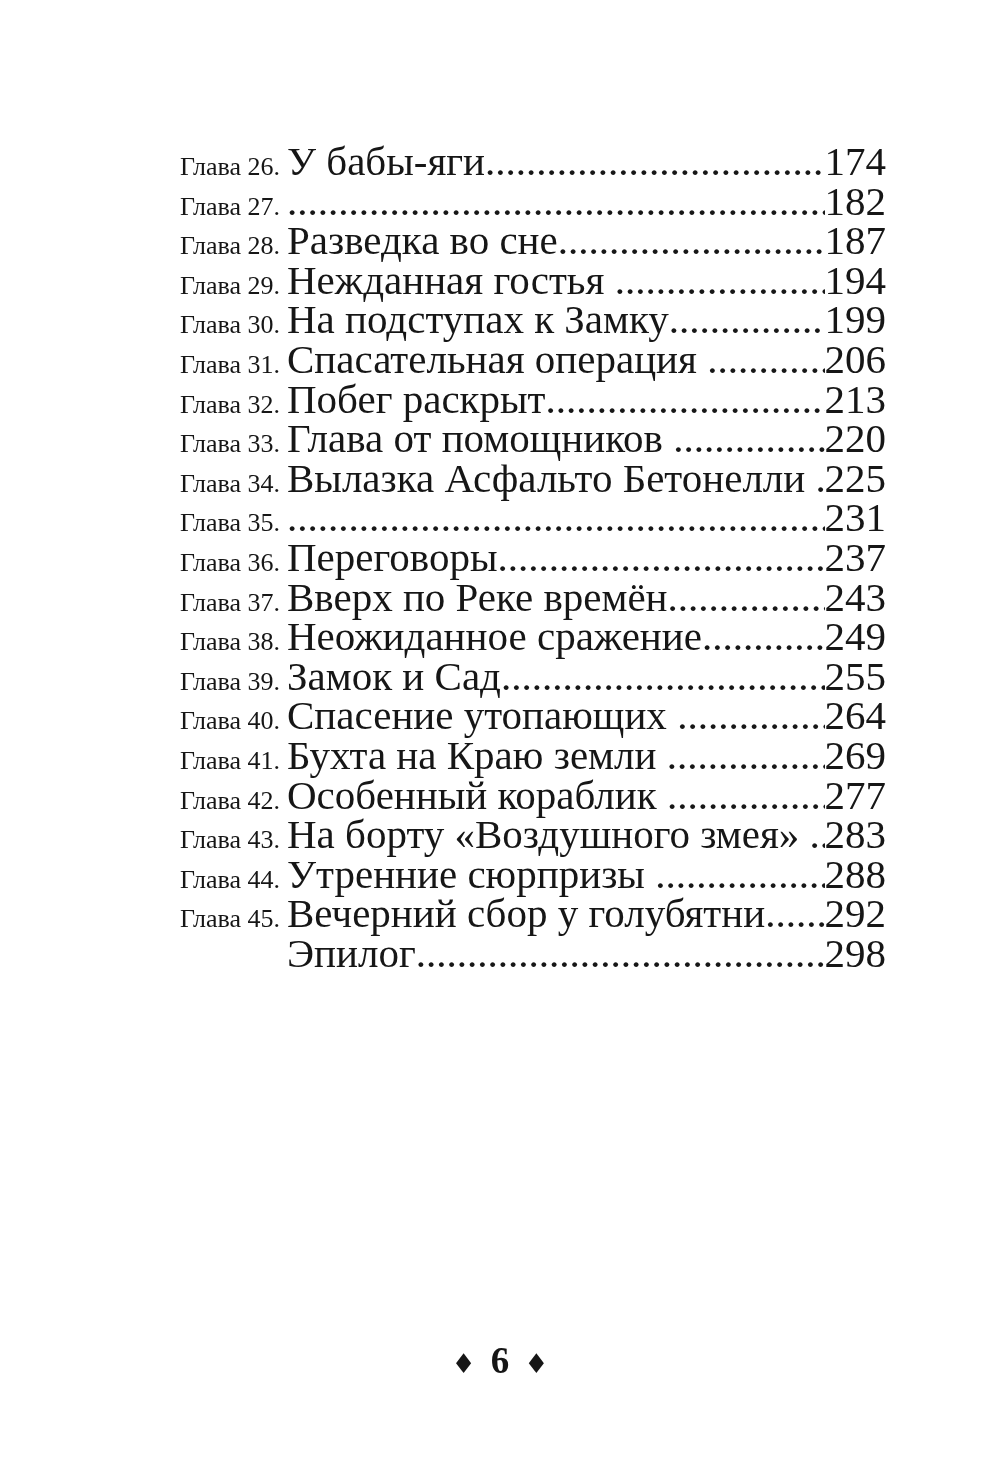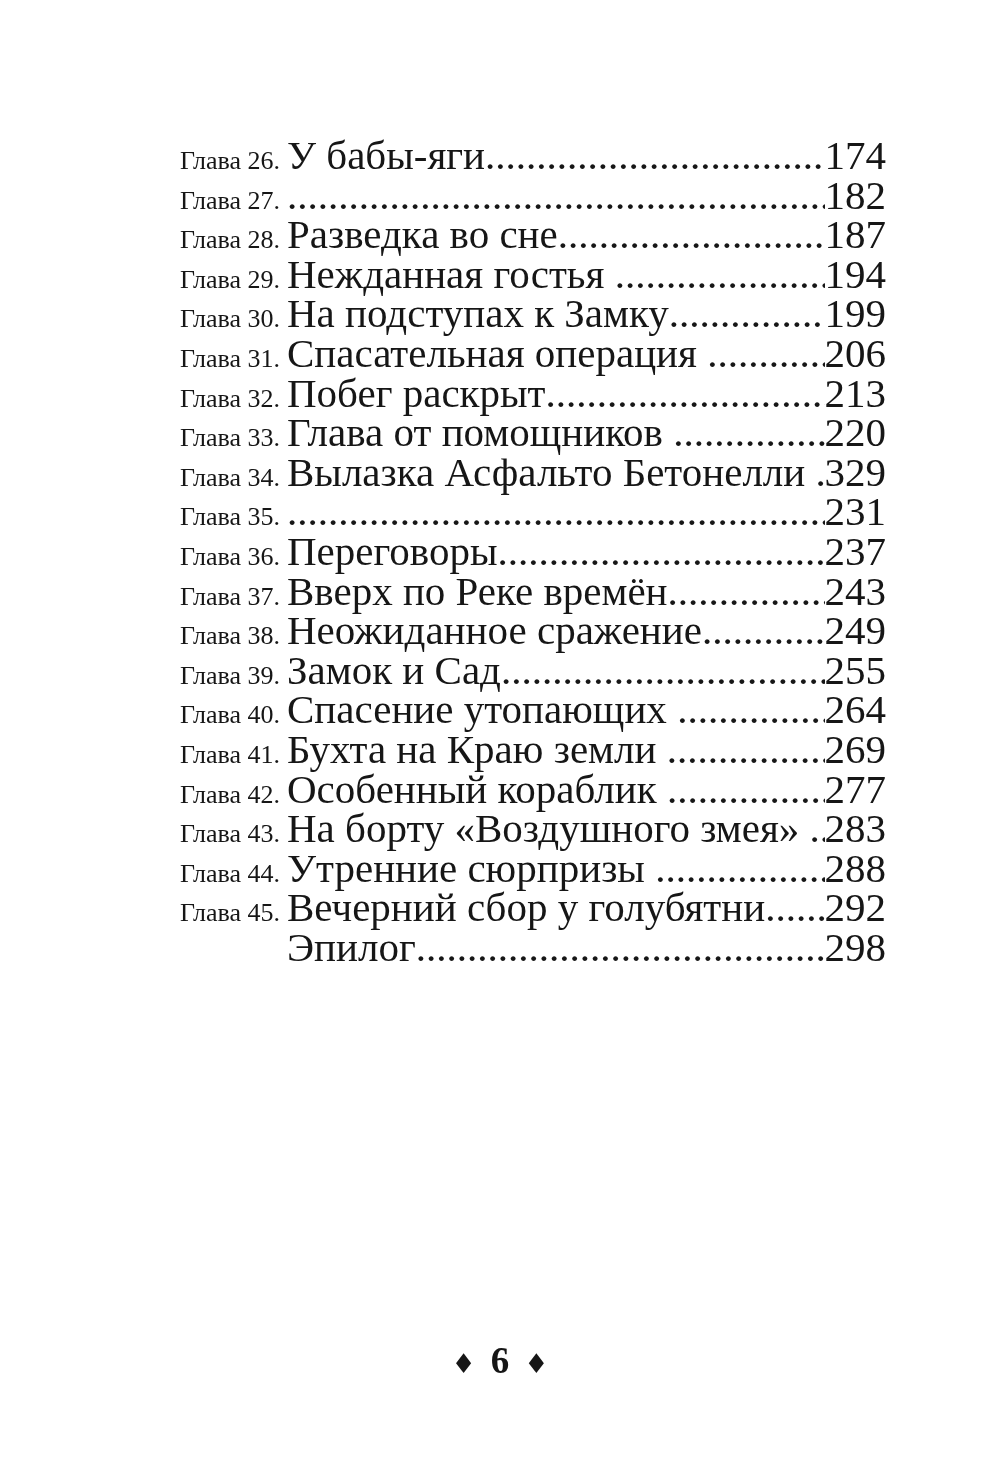--- a/index.html
+++ b/index.html
@@ -10,21 +10,21 @@
     width: 1000px;
     height: 1478px;
     background: #ffffff;
     position: relative;
     overflow: hidden;
     font-family: "Liberation Serif", "DejaVu Serif", serif;
     color: #161616;
   }
   .toc {
     position: absolute;
-    top: 136px;
+    top: 142px;
     left: 180px;
     width: 706px;
   }
   .toc-row {
     display: flex;
     align-items: baseline;
     height: 39.6px;
     line-height: 39.6px;
     white-space: nowrap;
   }
@@ -122,21 +122,21 @@
     <div class="toc-row">
       <span class="chapter-label">Глава 33.</span>
       <span class="chapter-title">Глава от помощников </span>
       <span class="dot-leader">........................................................................................................................</span>
       <span class="chapter-page">220</span>
     </div>
     <div class="toc-row">
       <span class="chapter-label">Глава 34.</span>
       <span class="chapter-title">Вылазка Асфальто Бетонелли </span>
       <span class="dot-leader">........................................................................................................................</span>
-      <span class="chapter-page">329</span>
+      <span class="chapter-page">225</span>
     </div>
     <div class="toc-row">
       <span class="chapter-label">Глава 35.</span>
       <span class="dot-leader">........................................................................................................................</span>
       <span class="chapter-page">231</span>
     </div>
     <div class="toc-row">
       <span class="chapter-label">Глава 36.</span>
       <span class="chapter-title">Переговоры</span>
       <span class="dot-leader">........................................................................................................................</span>

